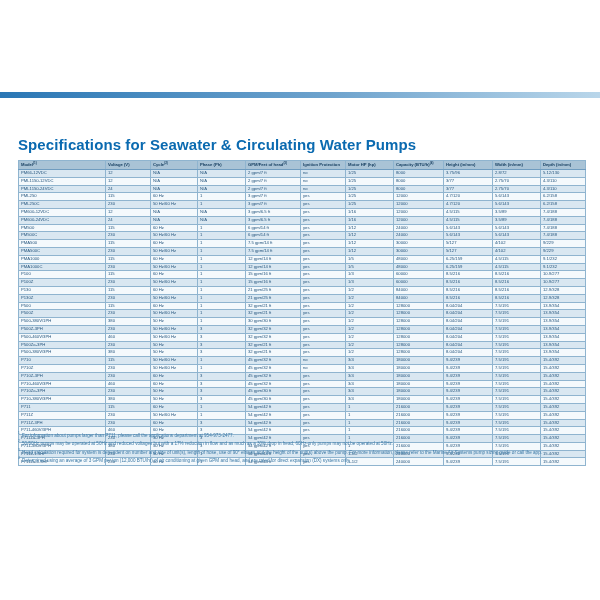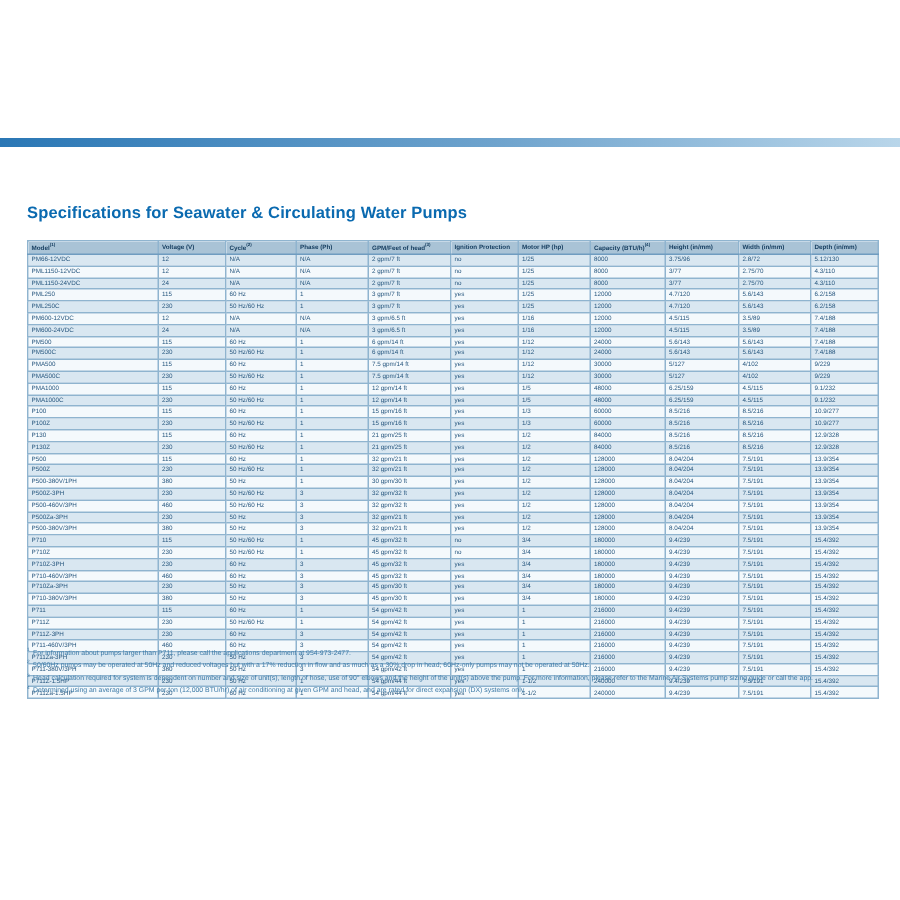--- a/index.html
+++ b/index.html
@@ -10,21 +10,21 @@
     position:relative;
     overflow:hidden;
   }
   .accent-bar {
     position:absolute; top:92px; left:0;
     width:600px; height:6px;
     background:linear-gradient(90deg,#2a77b5 0%, #6ea3cd 55%, #b9d6ea 100%);
   }
   .page-title {
     position:absolute; top:136px; left:18px;
-    font-size:11px; font-weight:bold; letter-spacing:0.1px;
+    font-size:15px; font-weight:bold; letter-spacing:0.1px;
     color:#0a6ab0;
   }
   .table-wrap {
     position:absolute; top:160px; left:18px; width:567px;
   }
   table.specs {
     border-collapse:collapse; width:100%; table-layout:fixed;
   }
   table.specs th, table.specs td {
     border:0.5px solid #8fb4cf;

